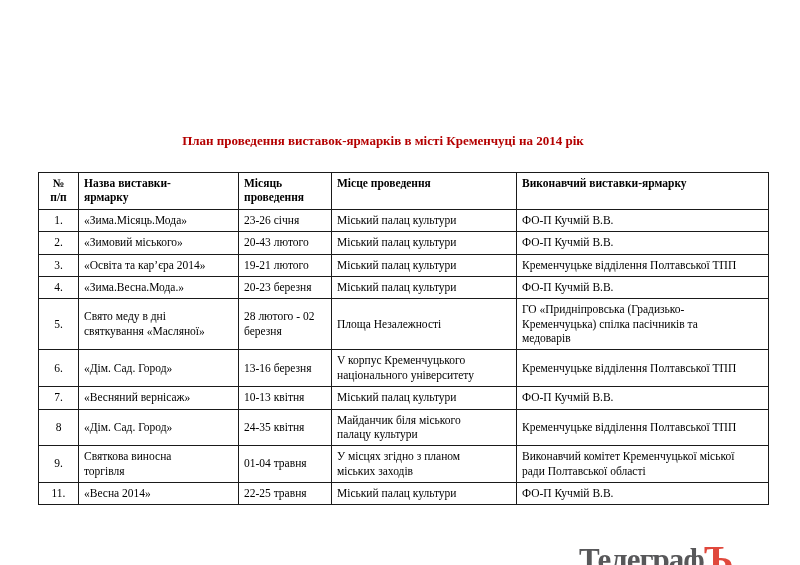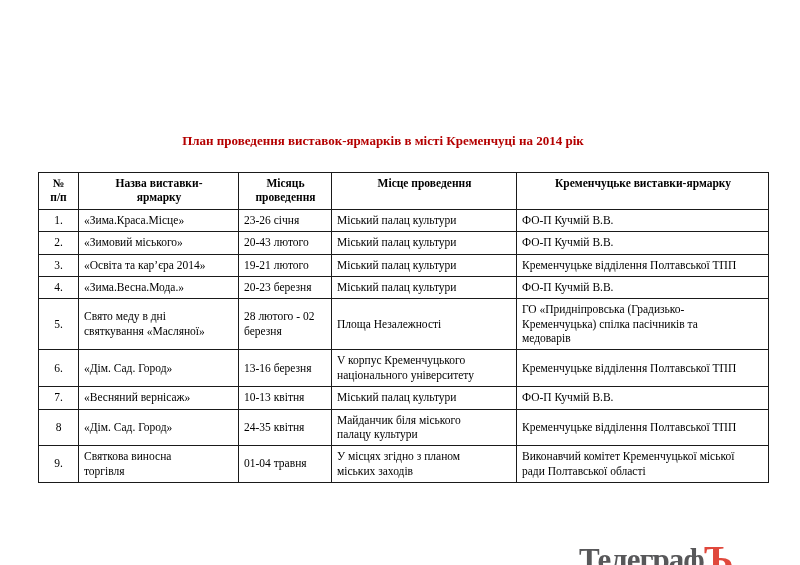--- a/index.html
+++ b/index.html
@@ -41,21 +41,21 @@
   table.schedule col.c-place { width: 185px; }
   table.schedule col.c-org   { width: 252px; }
   table.schedule th, table.schedule td {
     border: 1px solid #1a1a1a;
     padding: 3px 4px 4px 5px;
     white-space: pre-line;
     overflow: hidden;
   }
   table.schedule th {
     font-weight: bold;
-    text-align: center;
+    text-align: left;
     vertical-align: top;
   }
   table.schedule td {
     vertical-align: middle;
   }
   table.schedule th.num, table.schedule td.num {
     text-align: center;
     padding-left: 2px; padding-right: 2px;
   }
   .footnote-line {
@@ -98,27 +98,27 @@
     </colgroup>
     <thead>
       <tr>
         <th class="num">№
 п/п</th>
         <th>Назва виставки-
 ярмарку</th>
         <th>Місяць
 проведення</th>
         <th>Місце проведення</th>
-        <th>Кременчуцьке виставки-ярмарку</th>
+        <th>Виконавчий виставки-ярмарку</th>
       </tr>
     </thead>
     <tbody>
       <tr>
         <td class="num">1.</td>
-        <td>«Зима.Краса.Місце»</td>
+        <td>«Зима.Місяць.Мода»</td>
         <td>23-26 січня</td>
         <td>Міський палац культури</td>
         <td>ФО-П Кучмій В.В.</td>
       </tr>
       <tr>
         <td class="num">2.</td>
         <td>«Зимовий міського»</td>
         <td>20-43 лютого</td>
         <td>Міський палац культури</td>
         <td>ФО-П Кучмій В.В.</td>
@@ -174,20 +174,27 @@
       <tr>
         <td class="num">9.</td>
         <td>Святкова виносна
 торгівля</td>
         <td>01-04 травня</td>
         <td>У місцях згідно з планом
 міських заходів</td>
         <td>Виконавчий комітет Кременчуцької міської
 ради Полтавської області</td>
       </tr>
+      <tr>
+        <td class="num">11.</td>
+        <td>«Весна 2014»</td>
+        <td>22-25 травня</td>
+        <td>Міський палац культури</td>
+        <td>ФО-П Кучмій В.В.</td>
+      </tr>
     </tbody>
   </table>
 
   <div class="footnote-line"></div>
 
   <div class="logo" style="color: rgb(88, 88, 90);"><span>Телеграф</span><span class="logo-red" style="color: rgb(224, 72, 60);">Ъ</span></div>
 
 </div>
 
 </body></html>

